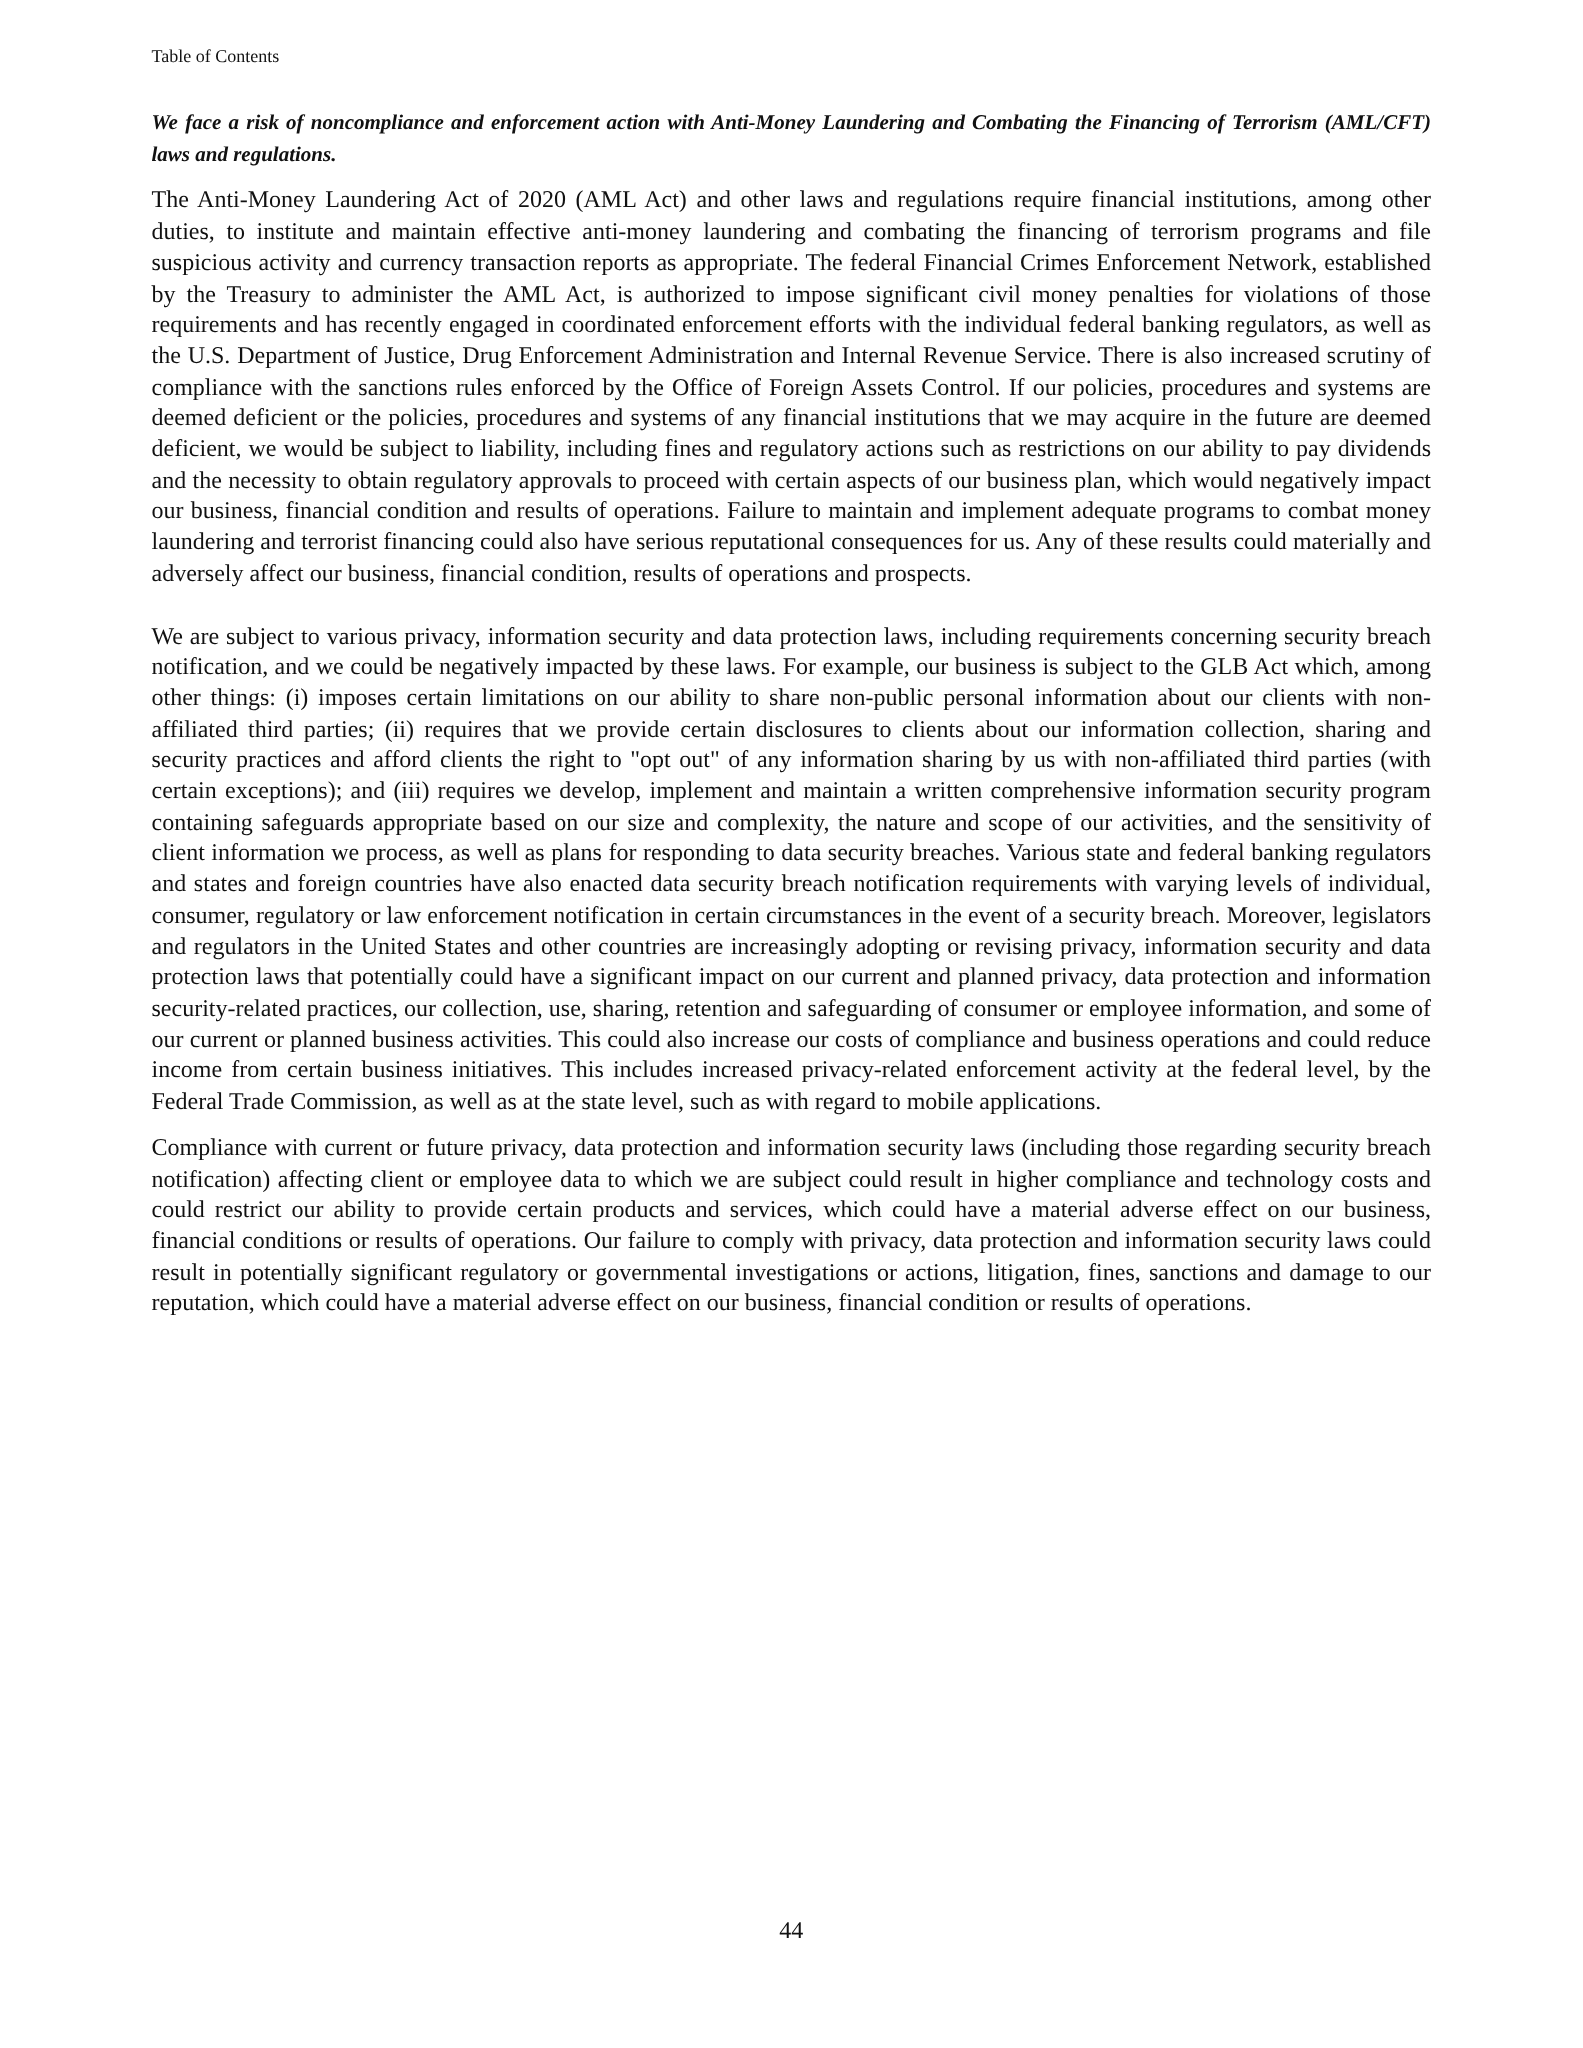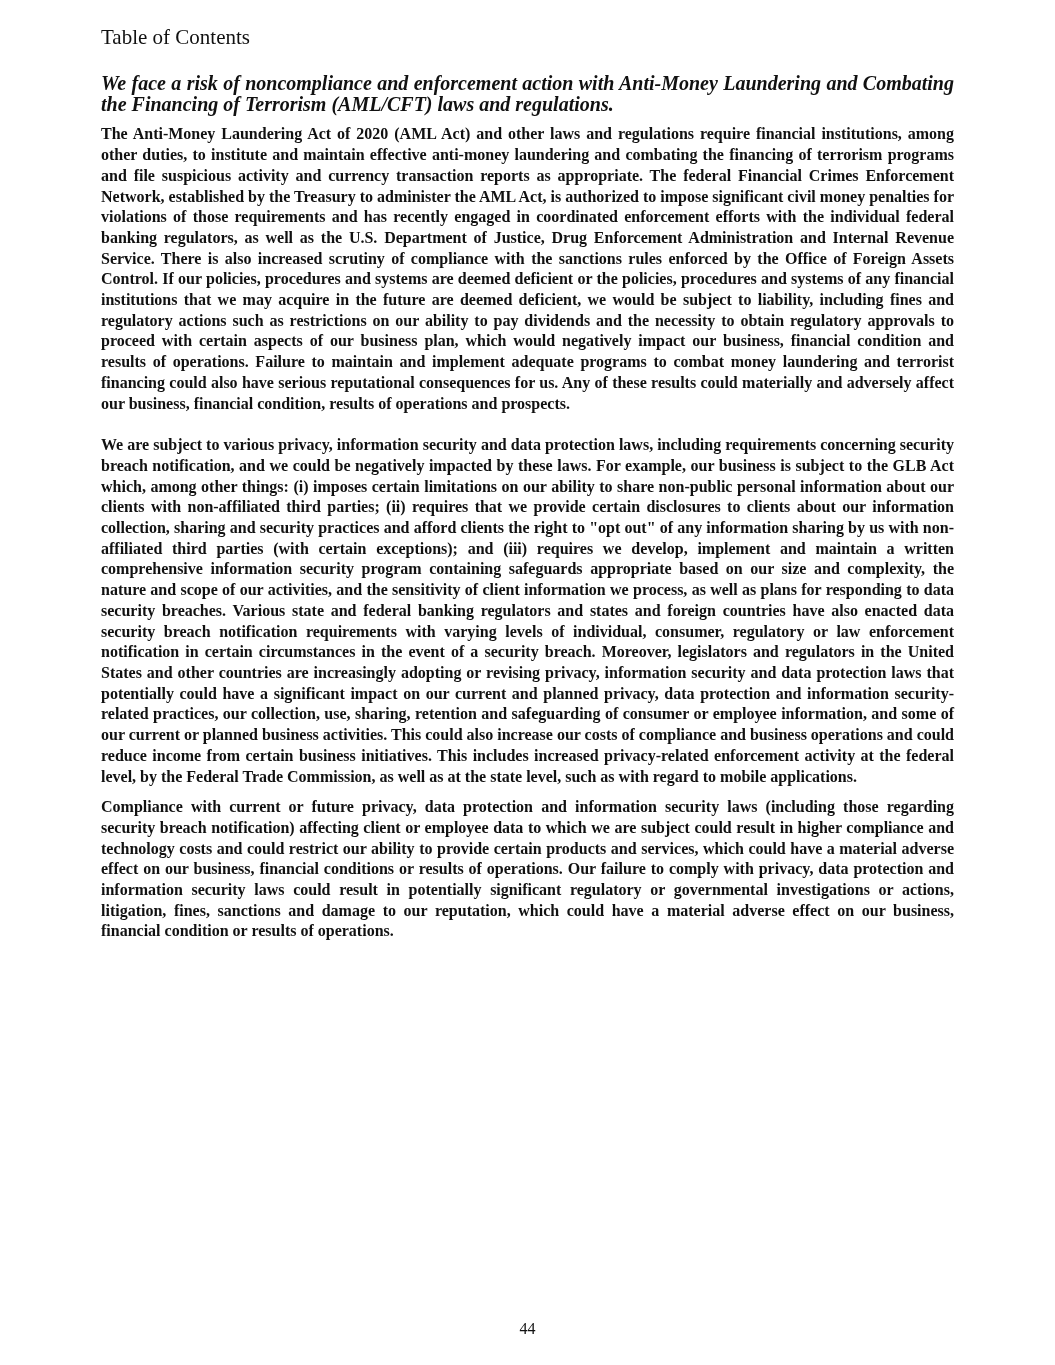--- a/index.html
+++ b/index.html
@@ -12,54 +12,53 @@
       height: 1365px;
       position: relative;
       overflow: hidden;
       font-family: "Liberation Serif", serif;
       color: #111111;
     }
     .toc-link {
       position: absolute;
       left: 101px;
       top: 27px;
-      font-size: 21px;
+      font-size: 12px;
       line-height: 20px;
       color: #111111;
       text-decoration: none;
       cursor: pointer;
     }
     .content {
       position: absolute;
       left: 101px;
       top: 73px;
       width: 853px;
     }
     .heading {
       font-weight: bold;
       font-style: italic;
-      font-size: 20px;
+      font-size: 14px;
       line-height: 20.7px;
       margin: 0 0 10px 0;
       text-align: justify;
     }
     .para {
       font-size: 16px;
       line-height: 20.7px;
       margin: 0 0 10px 0;
       text-align: justify;
       hyphens: none;
-      font-weight: bold;
     }
     .section-1 .para { margin-bottom: 21px; }
     .page-number {
       position: absolute;
       left: 0;
       width: 1055px;
-      top: 1319px;
+      top: 1278px;
       text-align: center;
       font-size: 16px;
       line-height: 20px;
     }
   </style>
 </head>
 <body>
 
 <a class="toc-link">Table of Contents</a>
 

